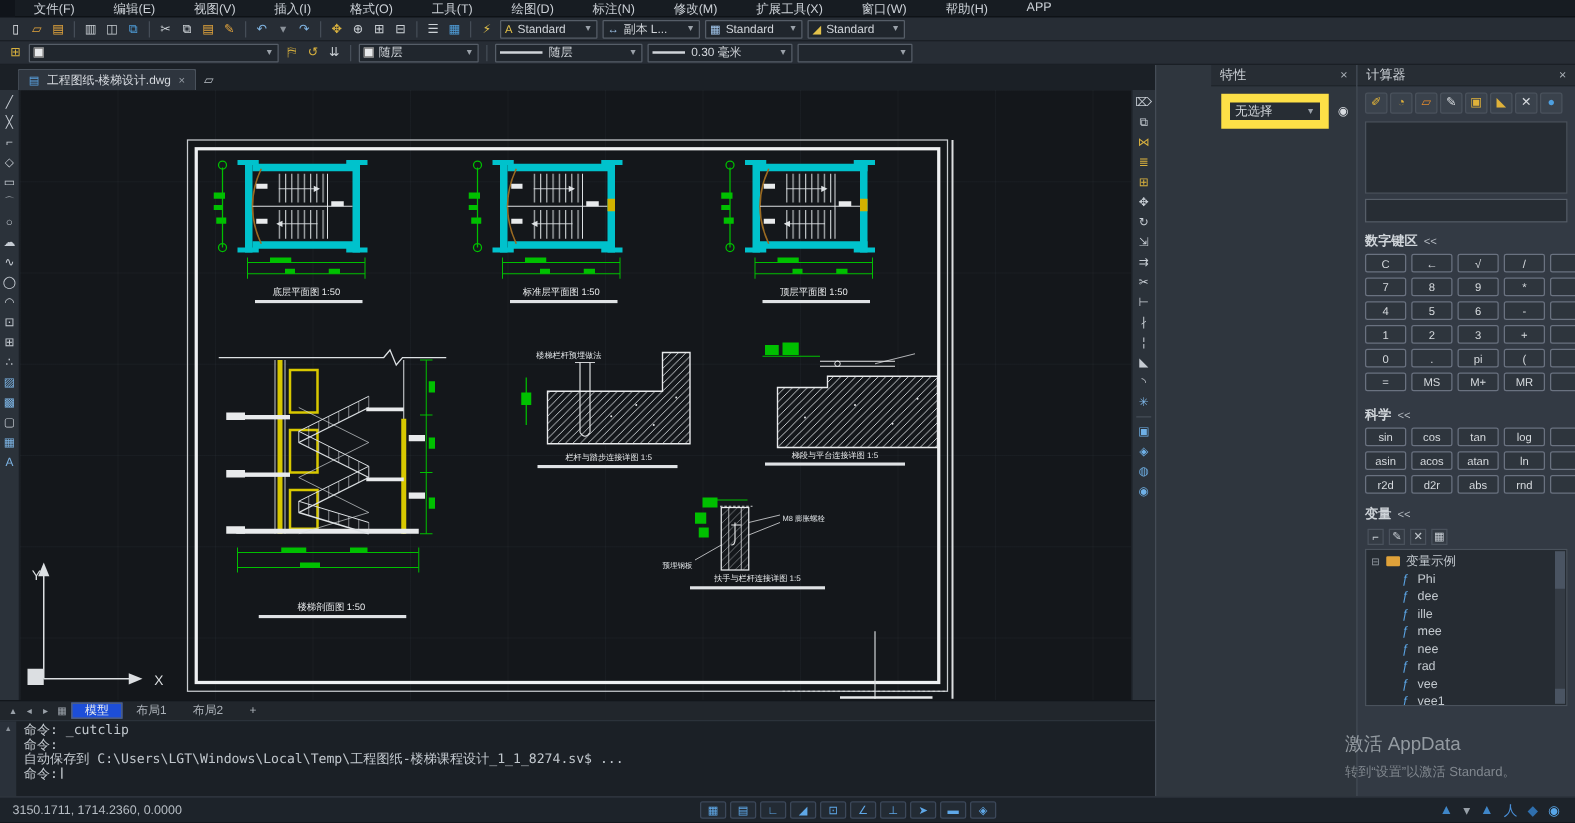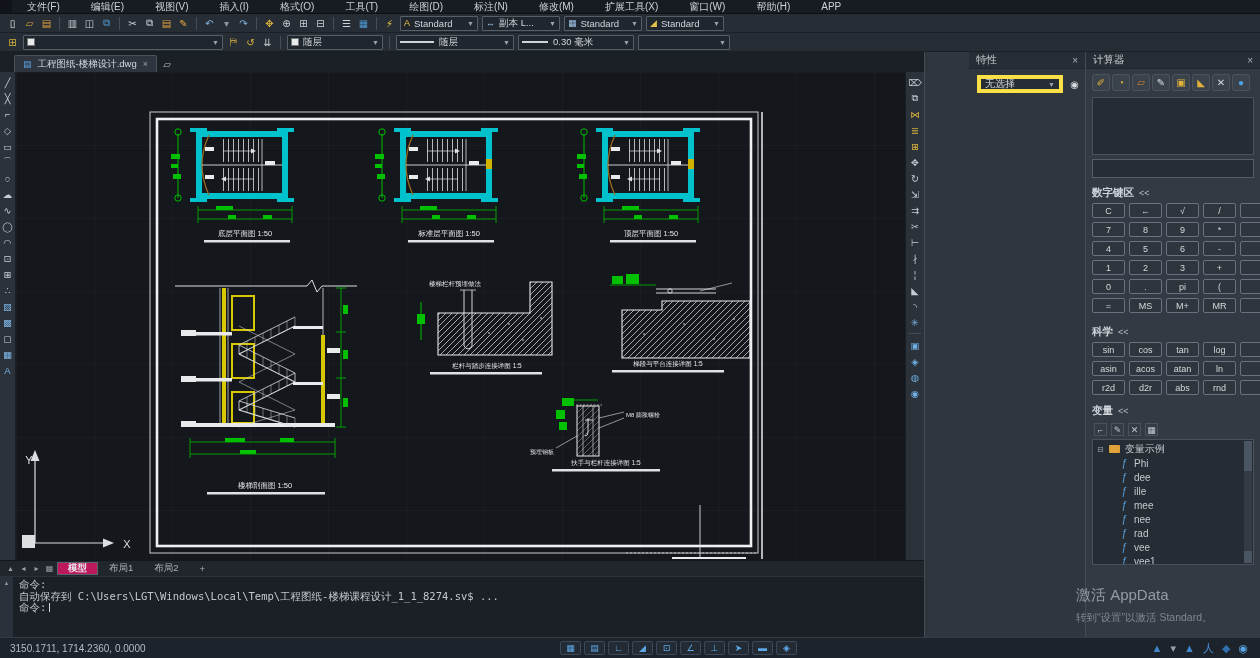--- a/index.html
+++ b/index.html
@@ -52,21 +52,21 @@
   .tsepv { width:12px; height:1px; background:#454d57; margin:3px 0; }
 
   
   .panel { top:52px; height:585px; background:#2f363e; border-left:1px solid #444c56; }
   #propspanel { left:924px; width:161px;padding-left:44px; }
   #calcpanel  { left:1085px; width:175px; overflow:hidden; background:#333a44; }
   .ptitle { height:17px; background:#272d34; display:flex; align-items:center; padding:0 7px;
     font-size:10.5px; color:#ccd1d7; border-bottom:1px solid #1f252b; }
   .ptitle .pclose { margin-left:auto; color:#aab0b7; font-size:10px; }
   .selrow { display:flex; align-items:center; gap:4px; padding:6px 6px 0 8px; }
-  .seldd { flex:0 0 86px; height:18px; background:#272d34; border:4px solid #fde047; display:flex;
+  .seldd { flex:0 0 86px; height:28px; background:#272d34; border:7px solid #fde047; display:flex;
     align-items:center; font-size:10px; color:#d4d8dd; padding:0 4px;justify-content:flex-end; }
   .seldd .caret { margin-left:auto; font-size:7px; color:#9aa1a9; }
   .pico { width:15px; height:15px; display:flex; align-items:center; justify-content:center; font-size:10px; }
 
   .calctb { display:flex; gap:2px; padding:5px 4px 4px 6px; }
   .calctb .cico { width:18px; height:17px; display:flex; align-items:center; justify-content:center;
     font-size:10px; background:#3a424c; border:1px solid #4a525c; border-radius:2px; }
   .histbox { margin:2px 6px 0 6px; height:58px; background:#262c33; border:1px solid #4a525c; }
   .inputbox { margin:4px 6px 0 6px; height:19px; background:#272d34; border:1px solid #565e68; }
   .sechead { display:flex; align-items:center; font-size:10.5px; font-weight:bold; color:#cfd4d9;
@@ -90,21 +90,21 @@
   .vthumb { position:absolute; right:0; top:0; width:8px; height:30px; background:#4a5462; }
   .vthumb2 { position:absolute; right:0; bottom:0; width:8px; height:12px; background:#4a5462; }
   .details { font-size:10px; color:#b9bfc6; padding:6px 0 0 8px; }
 
   
   #layoutbar { left:0; top:560px; width:924px; height:16px; background:#21262c; display:flex;
     align-items:center; padding-left:4px; gap:1px; border-top:1px solid #12161b; }
   .navico { width:13px; height:12px; display:flex; align-items:center; justify-content:center;
     font-size:8px; color:#9aa1a9; }
   .ltab { font-size:9.5px; color:#aab0b7; padding:1px 10px; height:13px; display:flex; align-items:center; }
-  .ltab.active { background:#be185d; color:#e6e9ec; border:1px solid #5a636e;font-weight:bold; }
+  .ltab.active { background:#1d4ed8; color:#e6e9ec; border:1px solid #5a636e; }
   #cmdarea { left:0; top:576px; width:924px; height:61px; background:#1b2026; display:flex;
     border-top:1px solid #2b323a; }
   #cmdgutter { width:13px; background:#2a313a; color:#8b929a; font-size:7px; text-align:center; padding-top:2px; }
   #cmdlines { flex:1; font-family:"DejaVu Sans Mono","Liberation Mono",monospace; font-size:10.5px;
     color:#c2c8ce; padding:2px 0 0 6px; line-height:11.5px; }
   .caretbar { display:inline-block; width:1px; height:9px; background:#d0d5da; margin-left:3px; vertical-align:-1px;}
   #statusbar { left:0; top:637px; width:1260px; height:21px; background:#1d232a; display:flex;
     align-items:center; border-top:1px solid #343b44; }
   #coords { font-size:10px; color:#b6bcc3; padding-left:10px; width:230px; }
   #toggles { display:flex; gap:3px; margin-left:330px; }
@@ -685,20 +685,21 @@
         <span class="ltab active">模型</span>
         <span class="ltab">布局1</span>
         <span class="ltab">布局2</span>
       </span>
     <span class="ltab">+</span>
   </div>
 
   <div id="cmdarea" class="abs">
     <div id="cmdgutter">▴</div>
     <div id="cmdlines">
+        <div>命令: _cutclip</div>
         <div>命令:</div>
         <div>自动保存到 C:\Users\LGT\Windows\Local\Temp\工程图纸-楼梯课程设计_1_1_8274.sv$ ...</div>
         <div>命令:<span class="caretbar"></span></div>
       </div>
   </div>
 
   <div id="statusbar" class="abs">
     <div id="coords">3150.1711, 1714.2360, 0.0000</div>
     <div id="toggles">
         <span class="stgl">▦</span>

